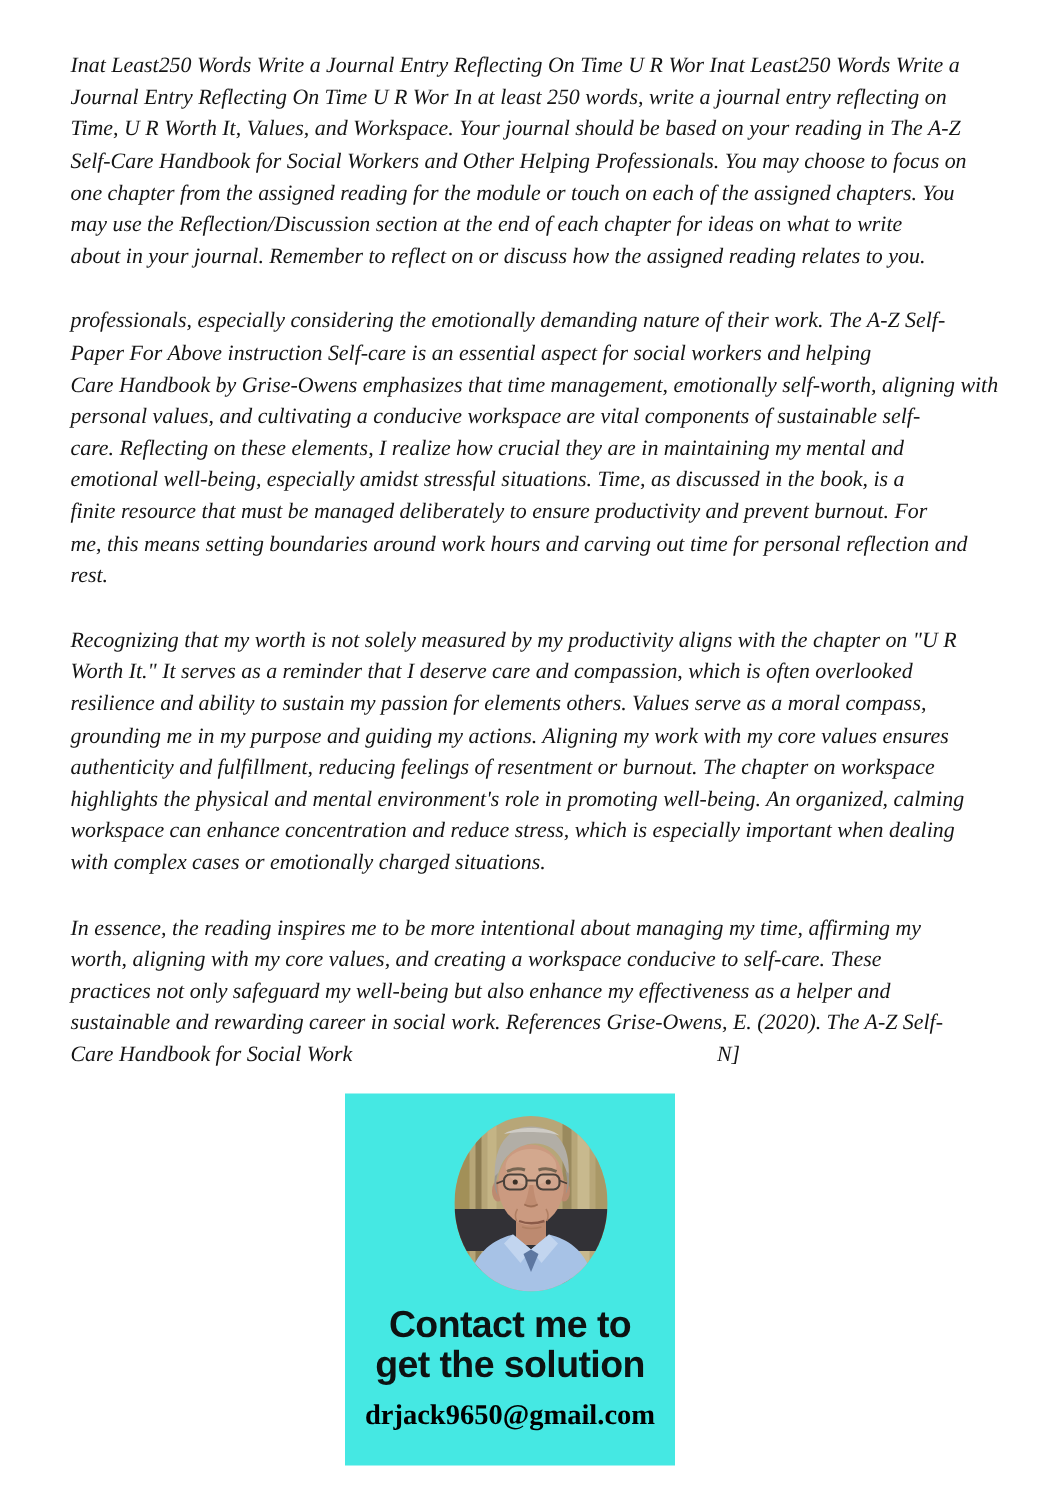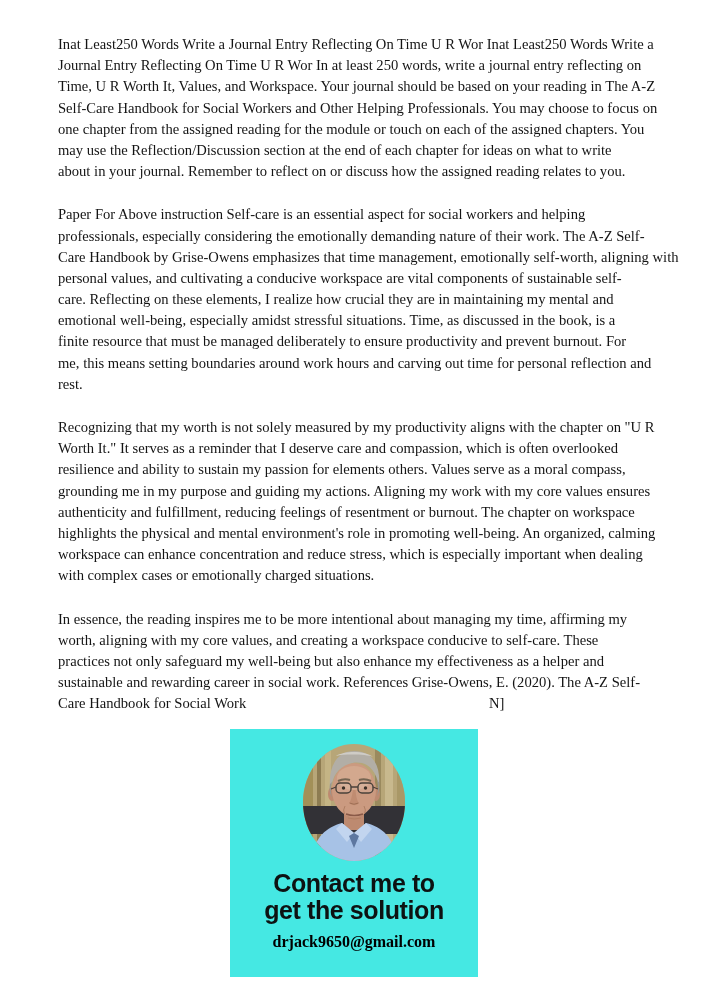--- a/index.html
+++ b/index.html
@@ -10,23 +10,24 @@
     width: 708px;
     height: 1000px;
     background: #ffffff;
     position: relative;
     overflow: hidden;
     font-family: "Liberation Serif", serif;
     color: #141414;
   }
   .doc {
     position: absolute;
-    left: 58px;
+    left: 47px;
     top: 34px;
     width: 616px;
+    font-style: italic;
   }
   .para {
     margin: 0 0 22px 0;
   }
   .line {
     font-size: 14.6px;
     line-height: 21.2px;
     height: 21.2px;
     white-space: nowrap;
   }
@@ -36,21 +37,21 @@
   .frag-right {
     position: absolute;
     left: 431px;
     top: 0;
   }
   
   .card {
     position: absolute;
     left: 230px;
     top: 729px;
-    width: 248px;
+    width: 220px;
     height: 248px;
     background: #45e8e3;
     z-index: 5;
   }
   .photo {
     position: absolute;
     left: 73px;
     top: 15px;
     width: 102px;
     height: 117px;
@@ -70,41 +71,41 @@
   .cta1 { top: 140px; }
   .cta2 { top: 167px; }
   .email {
     position: absolute;
     top: 204px;
     left: 0;
     width: 100%;
     text-align: center;
     font-family: "Liberation Serif", serif;
     font-weight: 700;
-    font-size: 16px;
+    font-size: 19px;
     color: #000000;
     white-space: nowrap;
   }
 </style>
 </head>
 <body>
 
 <div class="doc">
   <div class="para">
       <div class="line">Inat Least250 Words Write a Journal Entry Reflecting On Time U R Wor Inat Least250 Words Write a</div>
       <div class="line">Journal Entry Reflecting On Time U R Wor In at least 250 words, write a journal entry reflecting on</div>
       <div class="line">Time, U R Worth It, Values, and Workspace. Your journal should be based on your reading in The A-Z</div>
       <div class="line">Self-Care Handbook for Social Workers and Other Helping Professionals. You may choose to focus on</div>
       <div class="line">one chapter from the assigned reading for the module or touch on each of the assigned chapters. You</div>
       <div class="line">may use the Reflection/Discussion section at the end of each chapter for ideas on what to write</div>
       <div class="line">about in your journal. Remember to reflect on or discuss how the assigned reading relates to you.</div>
     </div>
   <div class="para">
+      <div class="line">professionals, especially considering the emotionally demanding nature of their work. The A-Z Self-</div>
       <div class="line">Paper For Above instruction Self-care is an essential aspect for social workers and helping</div>
-      <div class="line">professionals, especially considering the emotionally demanding nature of their work. The A-Z Self-</div>
       <div class="line">Care Handbook by Grise-Owens emphasizes that time management, emotionally self-worth, aligning with</div>
       <div class="line">personal values, and cultivating a conducive workspace are vital components of sustainable self-</div>
       <div class="line">care. Reflecting on these elements, I realize how crucial they are in maintaining my mental and</div>
       <div class="line">emotional well-being, especially amidst stressful situations. Time, as discussed in the book, is a</div>
       <div class="line">finite resource that must be managed deliberately to ensure productivity and prevent burnout. For</div>
       <div class="line">me, this means setting boundaries around work hours and carving out time for personal reflection and</div>
       <div class="line">rest.</div>
     </div>
   <div class="para">
       <div class="line">Recognizing that my worth is not solely measured by my productivity aligns with the chapter on "U R</div>

